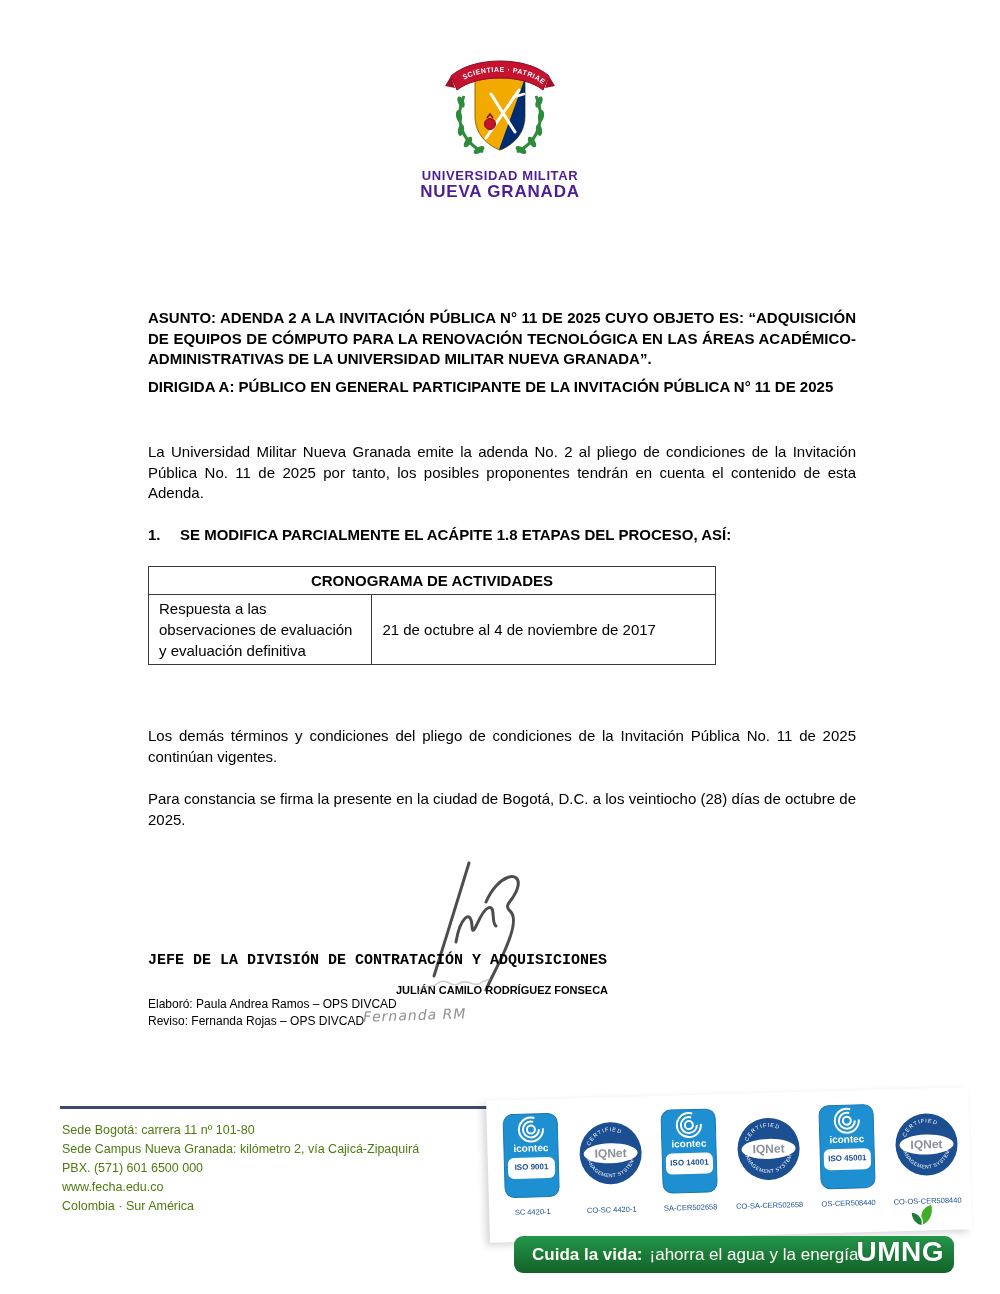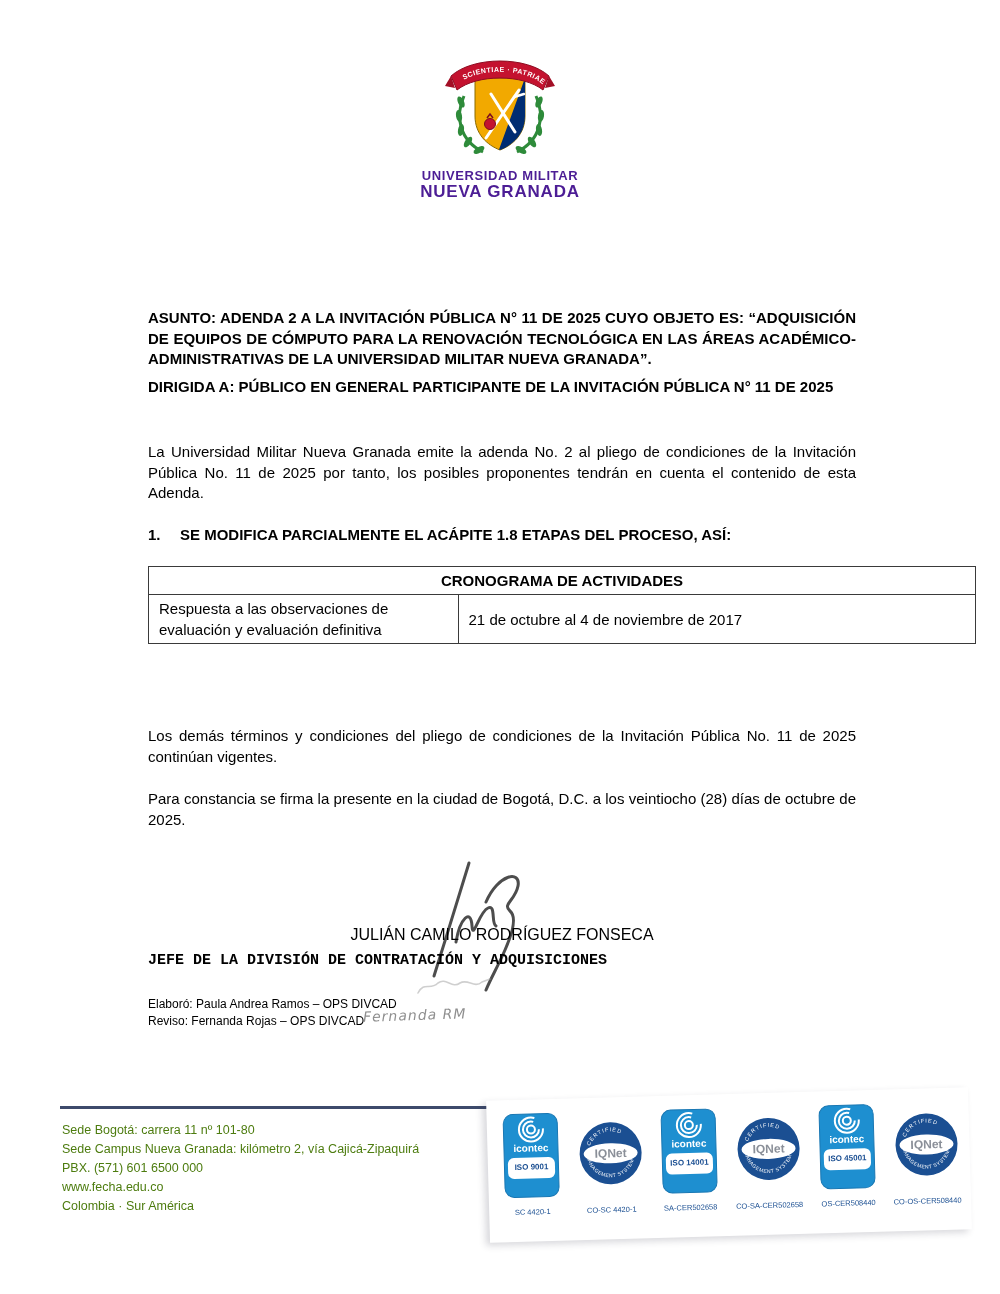--- a/index.html
+++ b/index.html
@@ -19,31 +19,31 @@
   .refcode { top:229px; font-weight:bold; font-size:15px; }
   .para { font-size:15px; line-height:20.6px; text-align:justify; }
   .bold { font-weight:bold; }
   .subject { top:278px;margin-top:30px; }
   .addressee { top:377px; }
   .intro { top:442px; }
   .heading { top:526px; display:flex; font-weight:bold; font-size:15px; }
   .heading .num { width:32px; flex:0 0 32px; }
   
   .tablewrap { top:566px; }
-  table.cron { width:828px; border-collapse:collapse; font-size:15px;padding-left:16px; }
+  table.cron { width:568px; border-collapse:collapse; font-size:15px;padding-left:16px; }
   table.cron th, table.cron td { border:1.6px solid #3a3a3a; padding:3px 10px; }
   table.cron th { font-weight:bold; text-align:center; height:28px; font-size:15px; }
   table.cron td { height:48px; line-height:21px; }
   td.colA { width:265px; }
   td.colB { width:443px; }
   .close1 { top:726px; }
   .close2 { top:789px; }
   
   .sig-scribble { position:absolute; left:418px; top:858px; }
-  .signame  { top:926px; text-align:center; font-weight:normal; font-size:16px; }
+  .signame  { top:984px; text-align:center; font-weight:bold; font-size:11px; }
   .sigtitle { top:952px; text-align:left; font-weight:bold; font-size:15px;font-family:Liberation Mono, monospace; }
   .faint-scribble { position:absolute; left:416px; top:975px; opacity:.55; }
   .made { font-size:12px; line-height:17px; }
   .elaboro { top:996px; }
   .reviso  { top:1013px; }
   .handnote {
     position:absolute; left:363px; top:1007px; color:#8f8f8f;
     font-family:"DejaVu Sans", sans-serif; font-style:italic; font-size:14px;
     transform:rotate(-2deg); letter-spacing:1px;
   }
@@ -292,14 +292,25 @@
           <text font-size="5" fill="#ffffff" letter-spacing=".5"><textPath href="#iqBot3" startOffset="2">MANAGEMENT SYSTEM</textPath></text>
           <ellipse cx="32" cy="32" rx="27" ry="10" fill="#ffffff"></ellipse>
           <text x="32" y="36" text-anchor="middle" font-size="12" font-weight="bold" fill="#8a8f98">IQNet</text>
         </svg>
       </div>
       <div class="cert-code">CO-OS-CER508440</div>
     </div>
 
   </div>
 
+  <div class="banner">
+    <span class="b-bold">Cuida la vida:</span>
+    <span class="b-reg">¡ahorra el agua y la energía!</span>
+    <div class="umng-logo">
+      <svg class="leaf-icon" width="30" height="26" viewBox="0 0 30 26">
+        <path d="M14,24 C10,12 14,4 24,2 C26,12 22,20 14,24 Z" fill="#3fae2a" stroke="#ffffff" stroke-width="1.4"></path>
+        <path d="M14,24 C16,16 10,10 3,10 C3,18 8,23 14,24 Z" fill="#1e7e34" stroke="#ffffff" stroke-width="1.4"></path>
+      </svg>
+      <span class="umng-text">UMNG</span>
+    </div>
+  </div>
 
 </div>
 
 </body></html>

